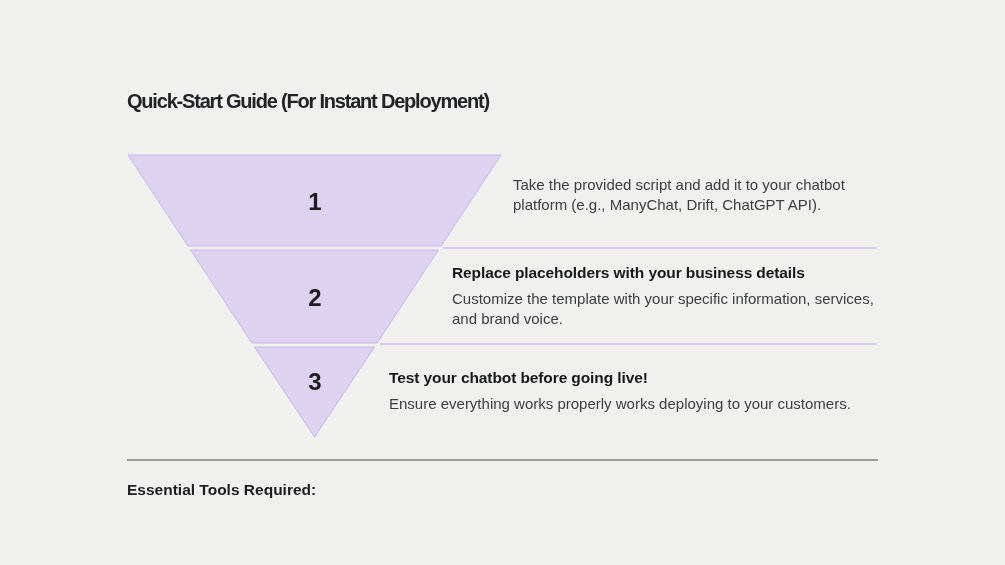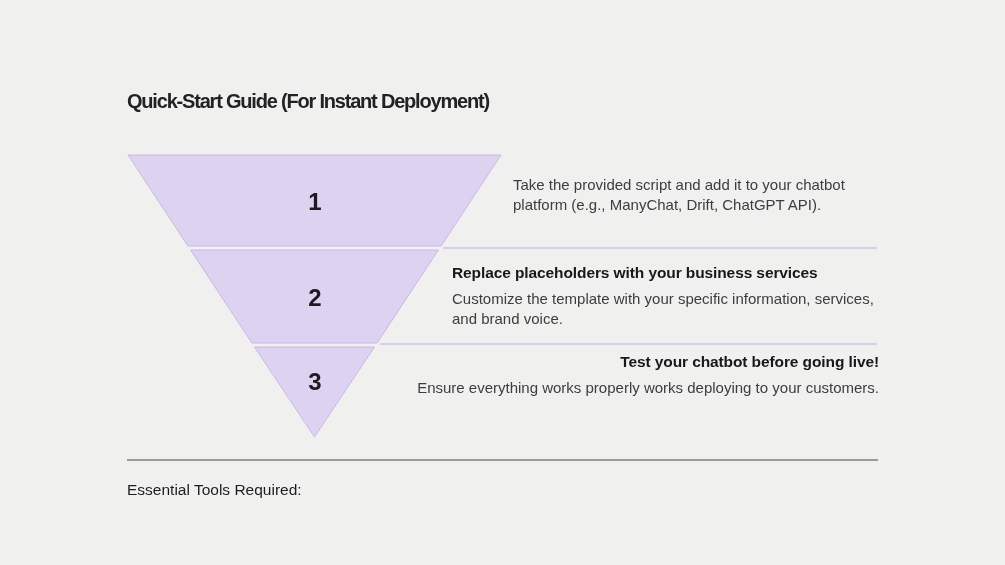--- a/index.html
+++ b/index.html
@@ -41,41 +41,41 @@
     letter-spacing: -0.1px;
   }
   .step-desc {
     margin-top: 7px;
     font-size: 15px;
     line-height: 20px;
     color: #3c3d40;
   }
   #step1 { left: 513px; top: 168px; width: 345px; }
   #step2 { left: 452px; top: 264px; width: 445px; }
-  #step3 { left: 389px; top: 353px; width: 490px; text-align: right; }
+  #step3 { left: 389px; top: 369px; width: 490px; }
 
   .divider { position: absolute; height: 2px; background: #d8cbee; }
   #divider1 { left: 443px; top: 247px; width: 434px; }
   #divider2 { left: 380px; top: 343px; width: 497px; }
 
   .separator {
     position: absolute;
     left: 127px;
     top: 459px;
     width: 751px;
     height: 2px;
     background: #9b9b9c;
   }
 
   .footer-heading {
     position: absolute;
     left: 127px;
     top: 481px;
     font-size: 15.5px;
-    font-weight: 400;
+    font-weight: 700;
     color: #1c1d1f;
   }
 </style>
 </head>
 <body>
 
 <div class="page">
 
   <h1 class="page-title">Quick-Start Guide (For Instant Deployment)</h1>
 
@@ -88,21 +88,21 @@
     <text class="funnel-num" x="188" y="235.5">3</text>
   </svg>
 
   <div class="step" id="step1">
     <div class="step-desc">Take the provided script and add it to your chatbot platform (e.g., ManyChat, Drift, ChatGPT API).</div>
   </div>
 
   <div class="divider" id="divider1"></div>
 
   <div class="step" id="step2">
-    <div class="step-title">Replace placeholders with your business services</div>
+    <div class="step-title">Replace placeholders with your business details</div>
     <div class="step-desc">Customize the template with your specific information, services, and brand voice.</div>
   </div>
 
   <div class="divider" id="divider2"></div>
 
   <div class="step" id="step3">
     <div class="step-title">Test your chatbot before going live!</div>
     <div class="step-desc">Ensure everything works properly works deploying to your customers.</div>
   </div>
 

